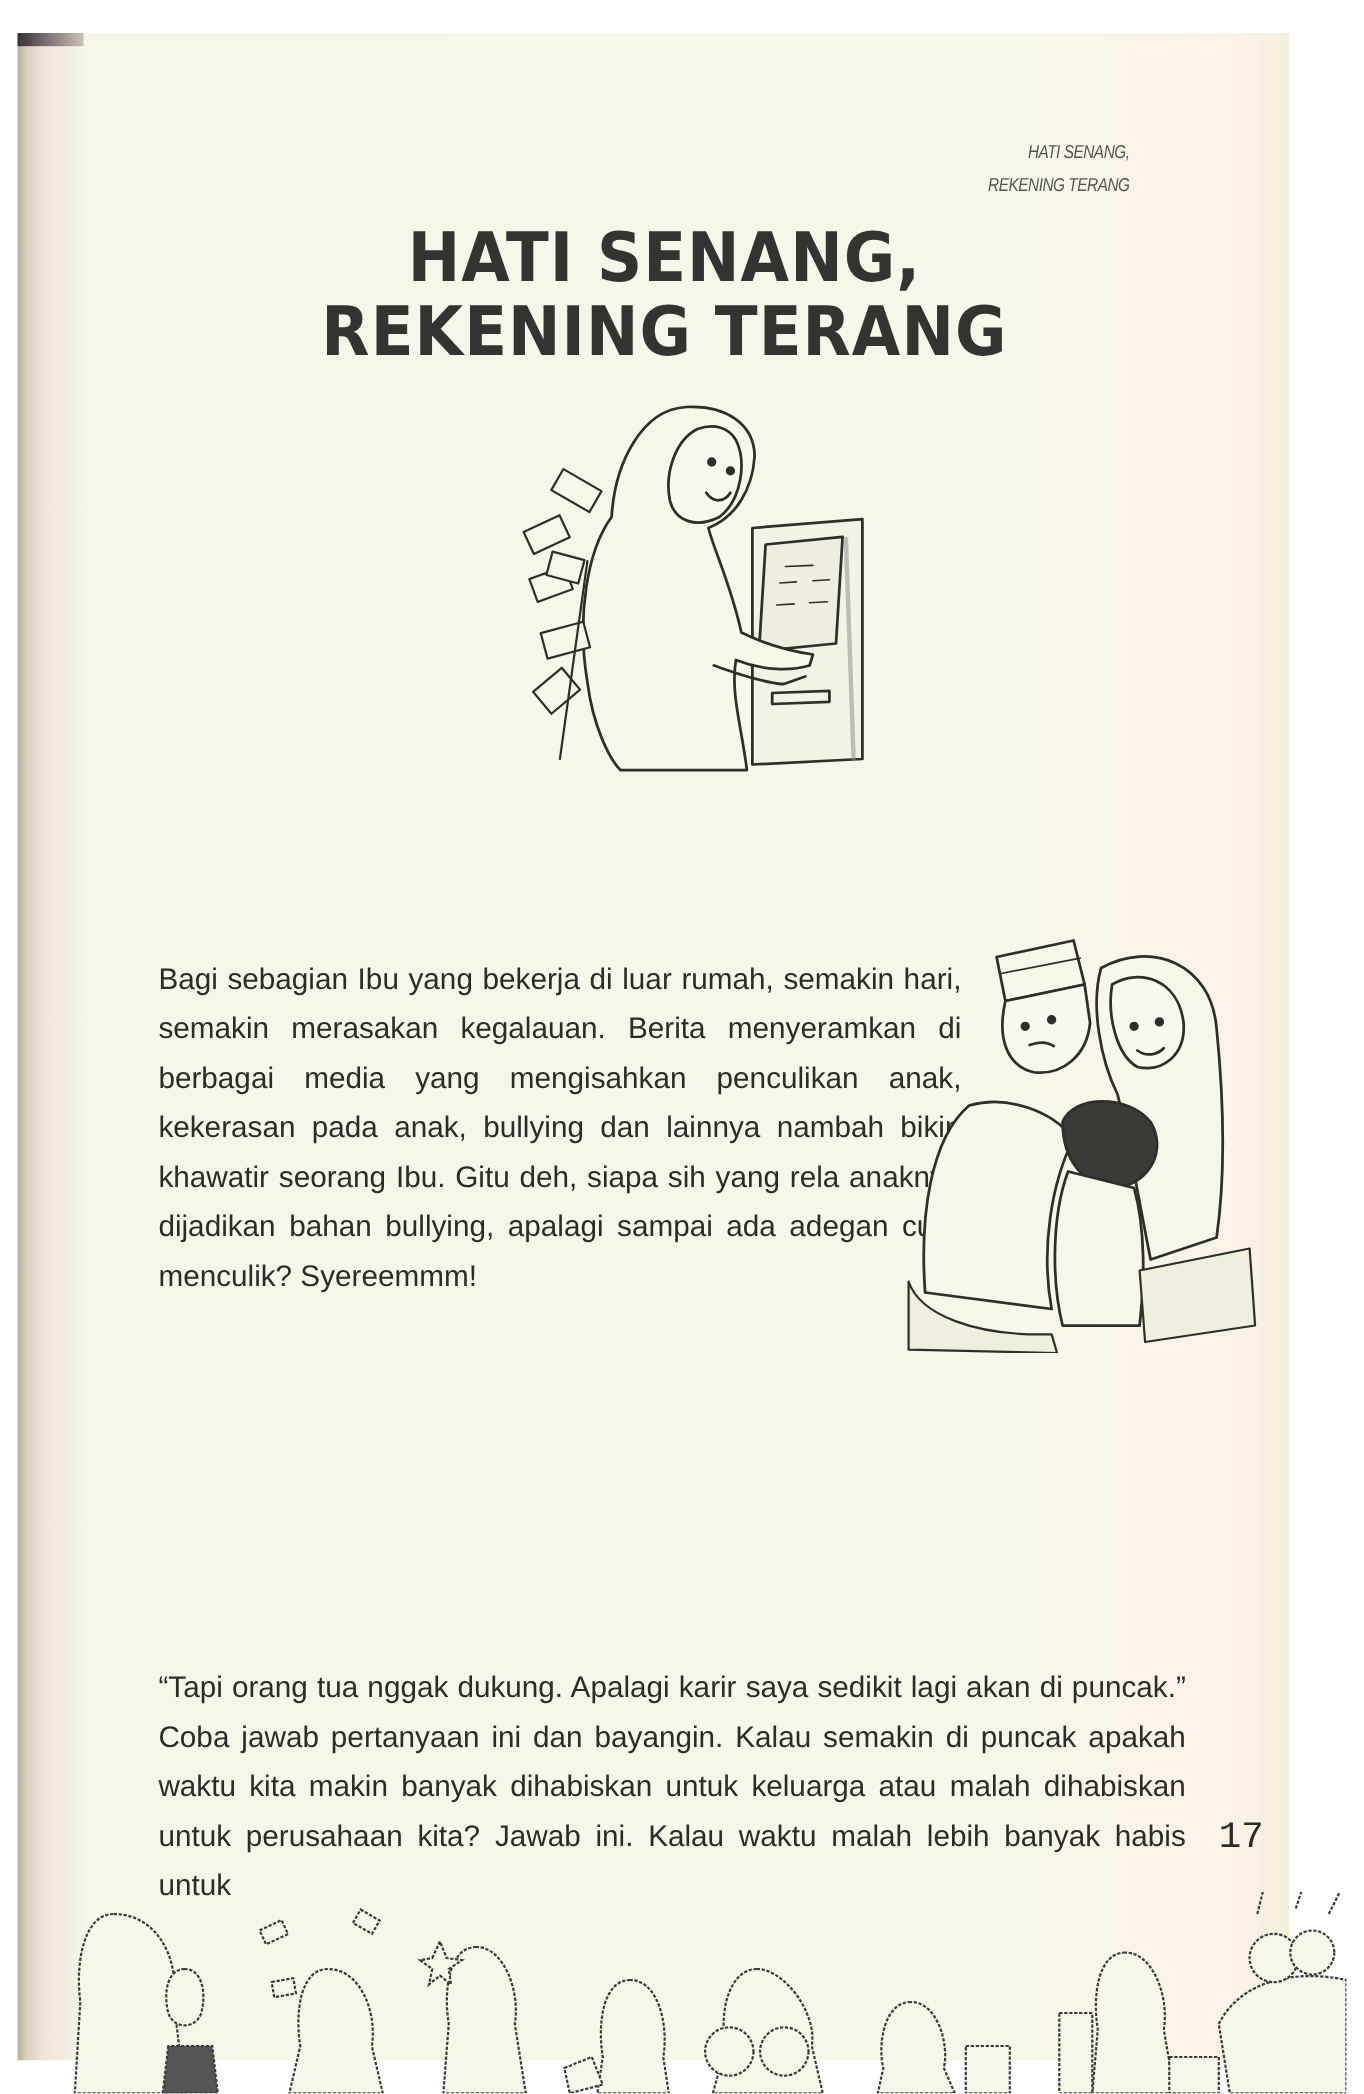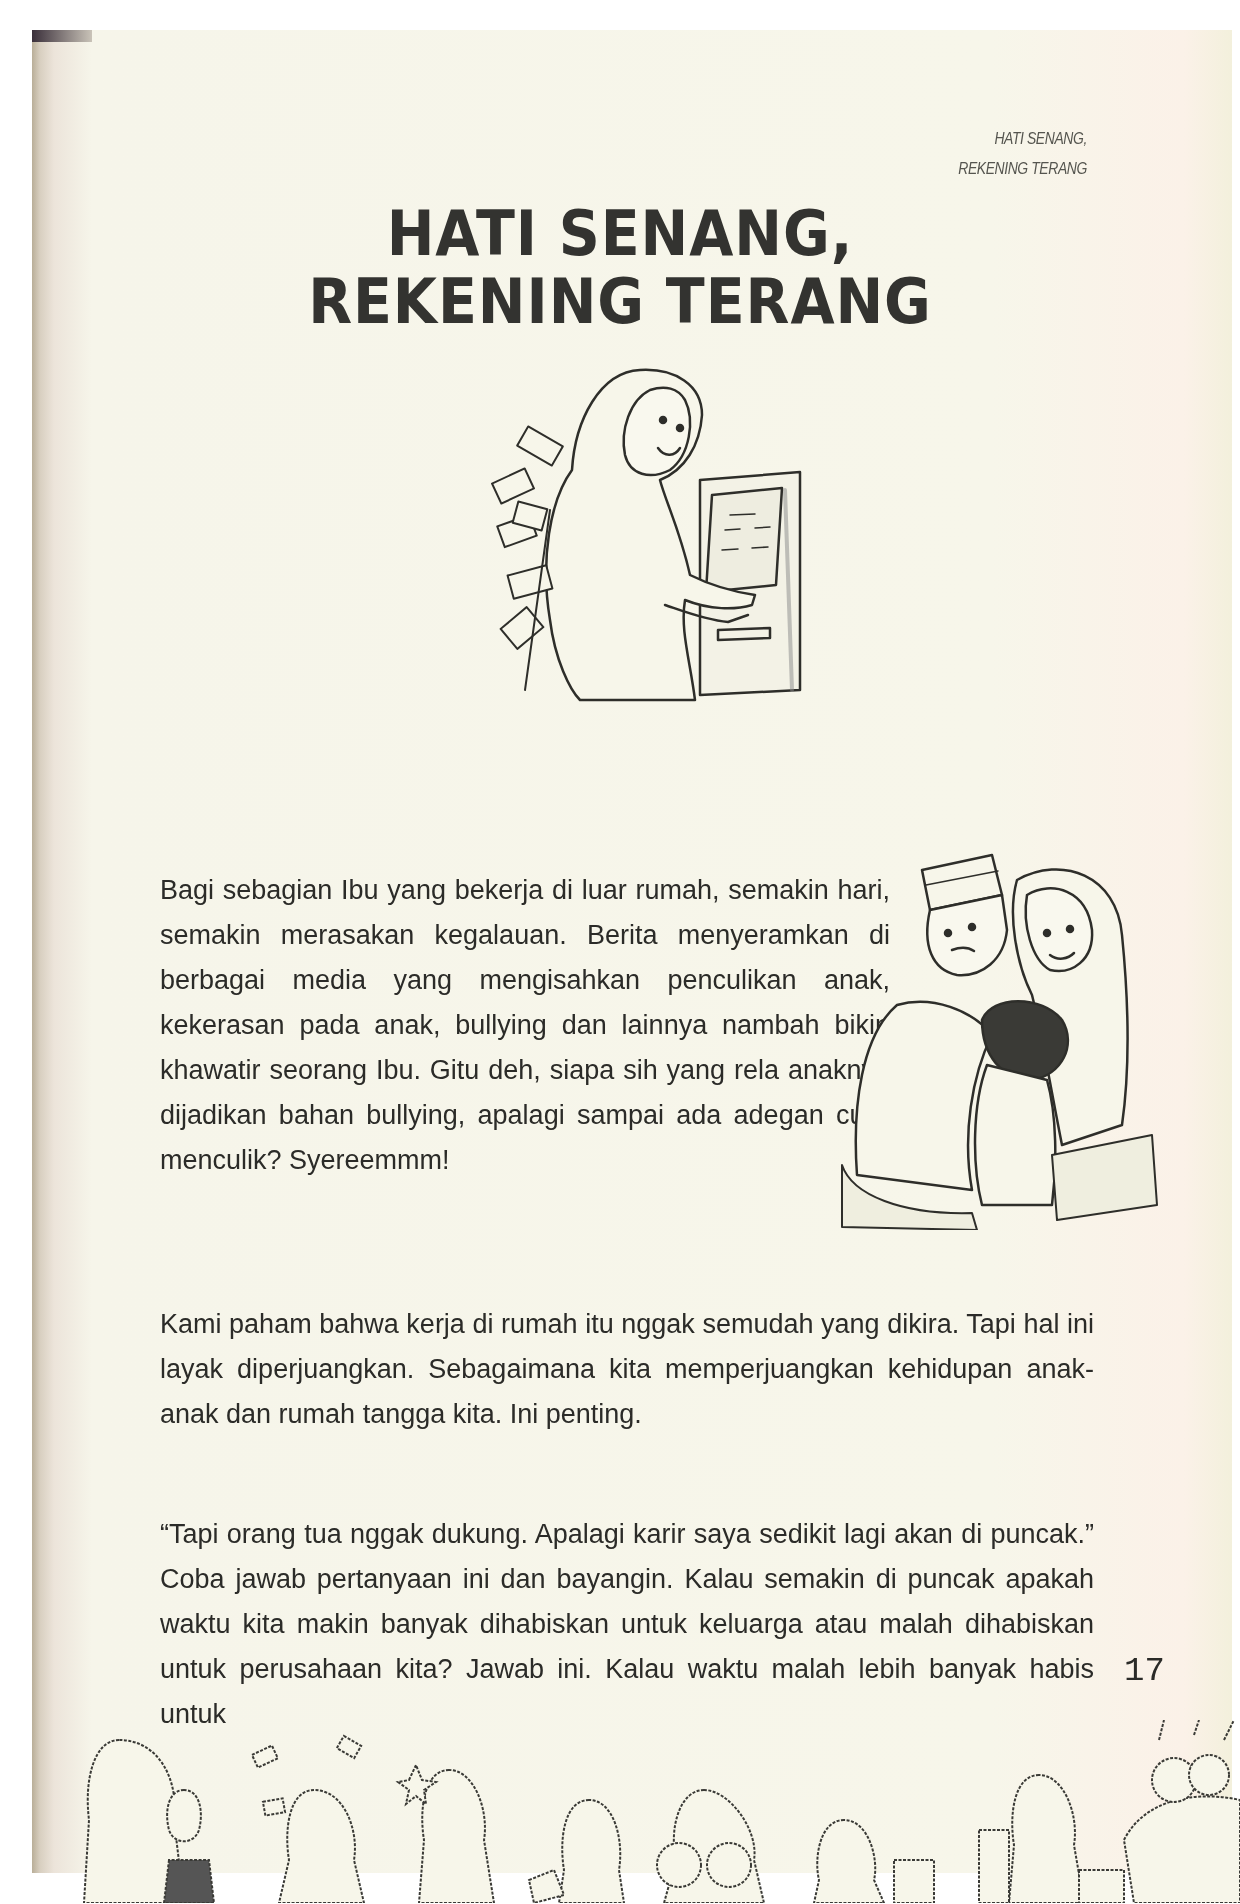--- a/index.html
+++ b/index.html
@@ -1,23 +1,22 @@
 <!DOCTYPE html>
 <html><head>
 <meta charset="utf-8">
 <style>
   html, body { margin:0; padding:0; }
   body {
     width:1240px; height:1904px; background:#ffffff; position:relative; overflow:hidden;
     font-family:"DejaVu Sans", "Liberation Sans", sans-serif; color:#2b2b28;
   }
   .paper {
-    position:absolute; left:32px; top:30px; width:1156px; height:1843px;
+    position:absolute; left:16px; top:30px; width:1156px; height:1843px;
     background:linear-gradient(90deg, #b9ae98 0px, #d8cfc0 8px, #ece4da 22px, #f6f5ea 60px, #f7f6ea 80%, #fbf1e8 96%, #f3f0dc 100%);
-    padding-left:44px;
   }
   .paper::before {
     content:""; position:absolute; left:0; top:0; width:60px; height:12px;
     background:linear-gradient(90deg,#3a2f3a,#c9c3b8);
   }
   .running-header {
     position:absolute; right:145px; top:94px; text-align:right;
     font-family:"Liberation Sans", sans-serif; font-style:italic; font-size:17px;
     line-height:30px; color:#55554f; letter-spacing:-0.5px; transform:scaleX(0.82); transform-origin:right;
   }
@@ -115,21 +114,20 @@
 
       <path d="M160 185 C170 160 220 160 240 185 C255 210 240 240 210 245 C180 245 160 220 160 185 Z" fill="#3a3a36"></path>
 
       <path d="M165 230 C150 270 150 330 160 370 L230 370 C235 330 235 280 225 245 Z" fill="#f7f6ea"></path>
 
       <path d="M20 330 C30 360 80 380 150 378 L155 395 L20 392 Z" fill="#efeedf" stroke-width="2"></path>
       <path d="M230 320 L330 300 L335 370 L235 385 Z" fill="#efeedf" stroke-width="2"></path>
     </svg>
   </div>
 
-  <p class="body-text p2">Kami paham bahwa kerja di rumah itu nggak semudah yang dikira. Tapi hal ini layak diperjuangkan. Sebagaimana kita memperjuangkan kehidupan anak-anak dan rumah tangga kita. Ini penting.</p>
   <p class="body-text p3">“Tapi orang tua nggak dukung. Apalagi karir saya sedikit lagi akan di puncak.” Coba jawab pertanyaan ini dan bayangin. Kalau semakin di puncak apakah waktu kita makin banyak dihabiskan untuk keluarga atau malah dihabiskan untuk perusahaan kita? Jawab ini. Kalau waktu malah lebih banyak habis untuk</p>
 
   <div class="page-number">17</div>
 
   <div class="bottom-strip">
     <svg viewBox="0 0 1176 183" width="1176" height="183" fill="#f7f6ea" stroke="#3a3a36" stroke-width="2" stroke-dasharray="3 1.5">
       <g>
         <path d="M55 20 C30 20 20 60 25 100 L20 183 L120 183 L110 100 C115 60 95 20 55 20 Z"></path>
         <path d="M120 70 C105 70 100 90 105 110 C110 125 130 125 135 110 C140 90 135 70 120 70 Z"></path>
         <path d="M105 140 L100 183 L150 183 L145 140 Z" fill="#555"></path>

